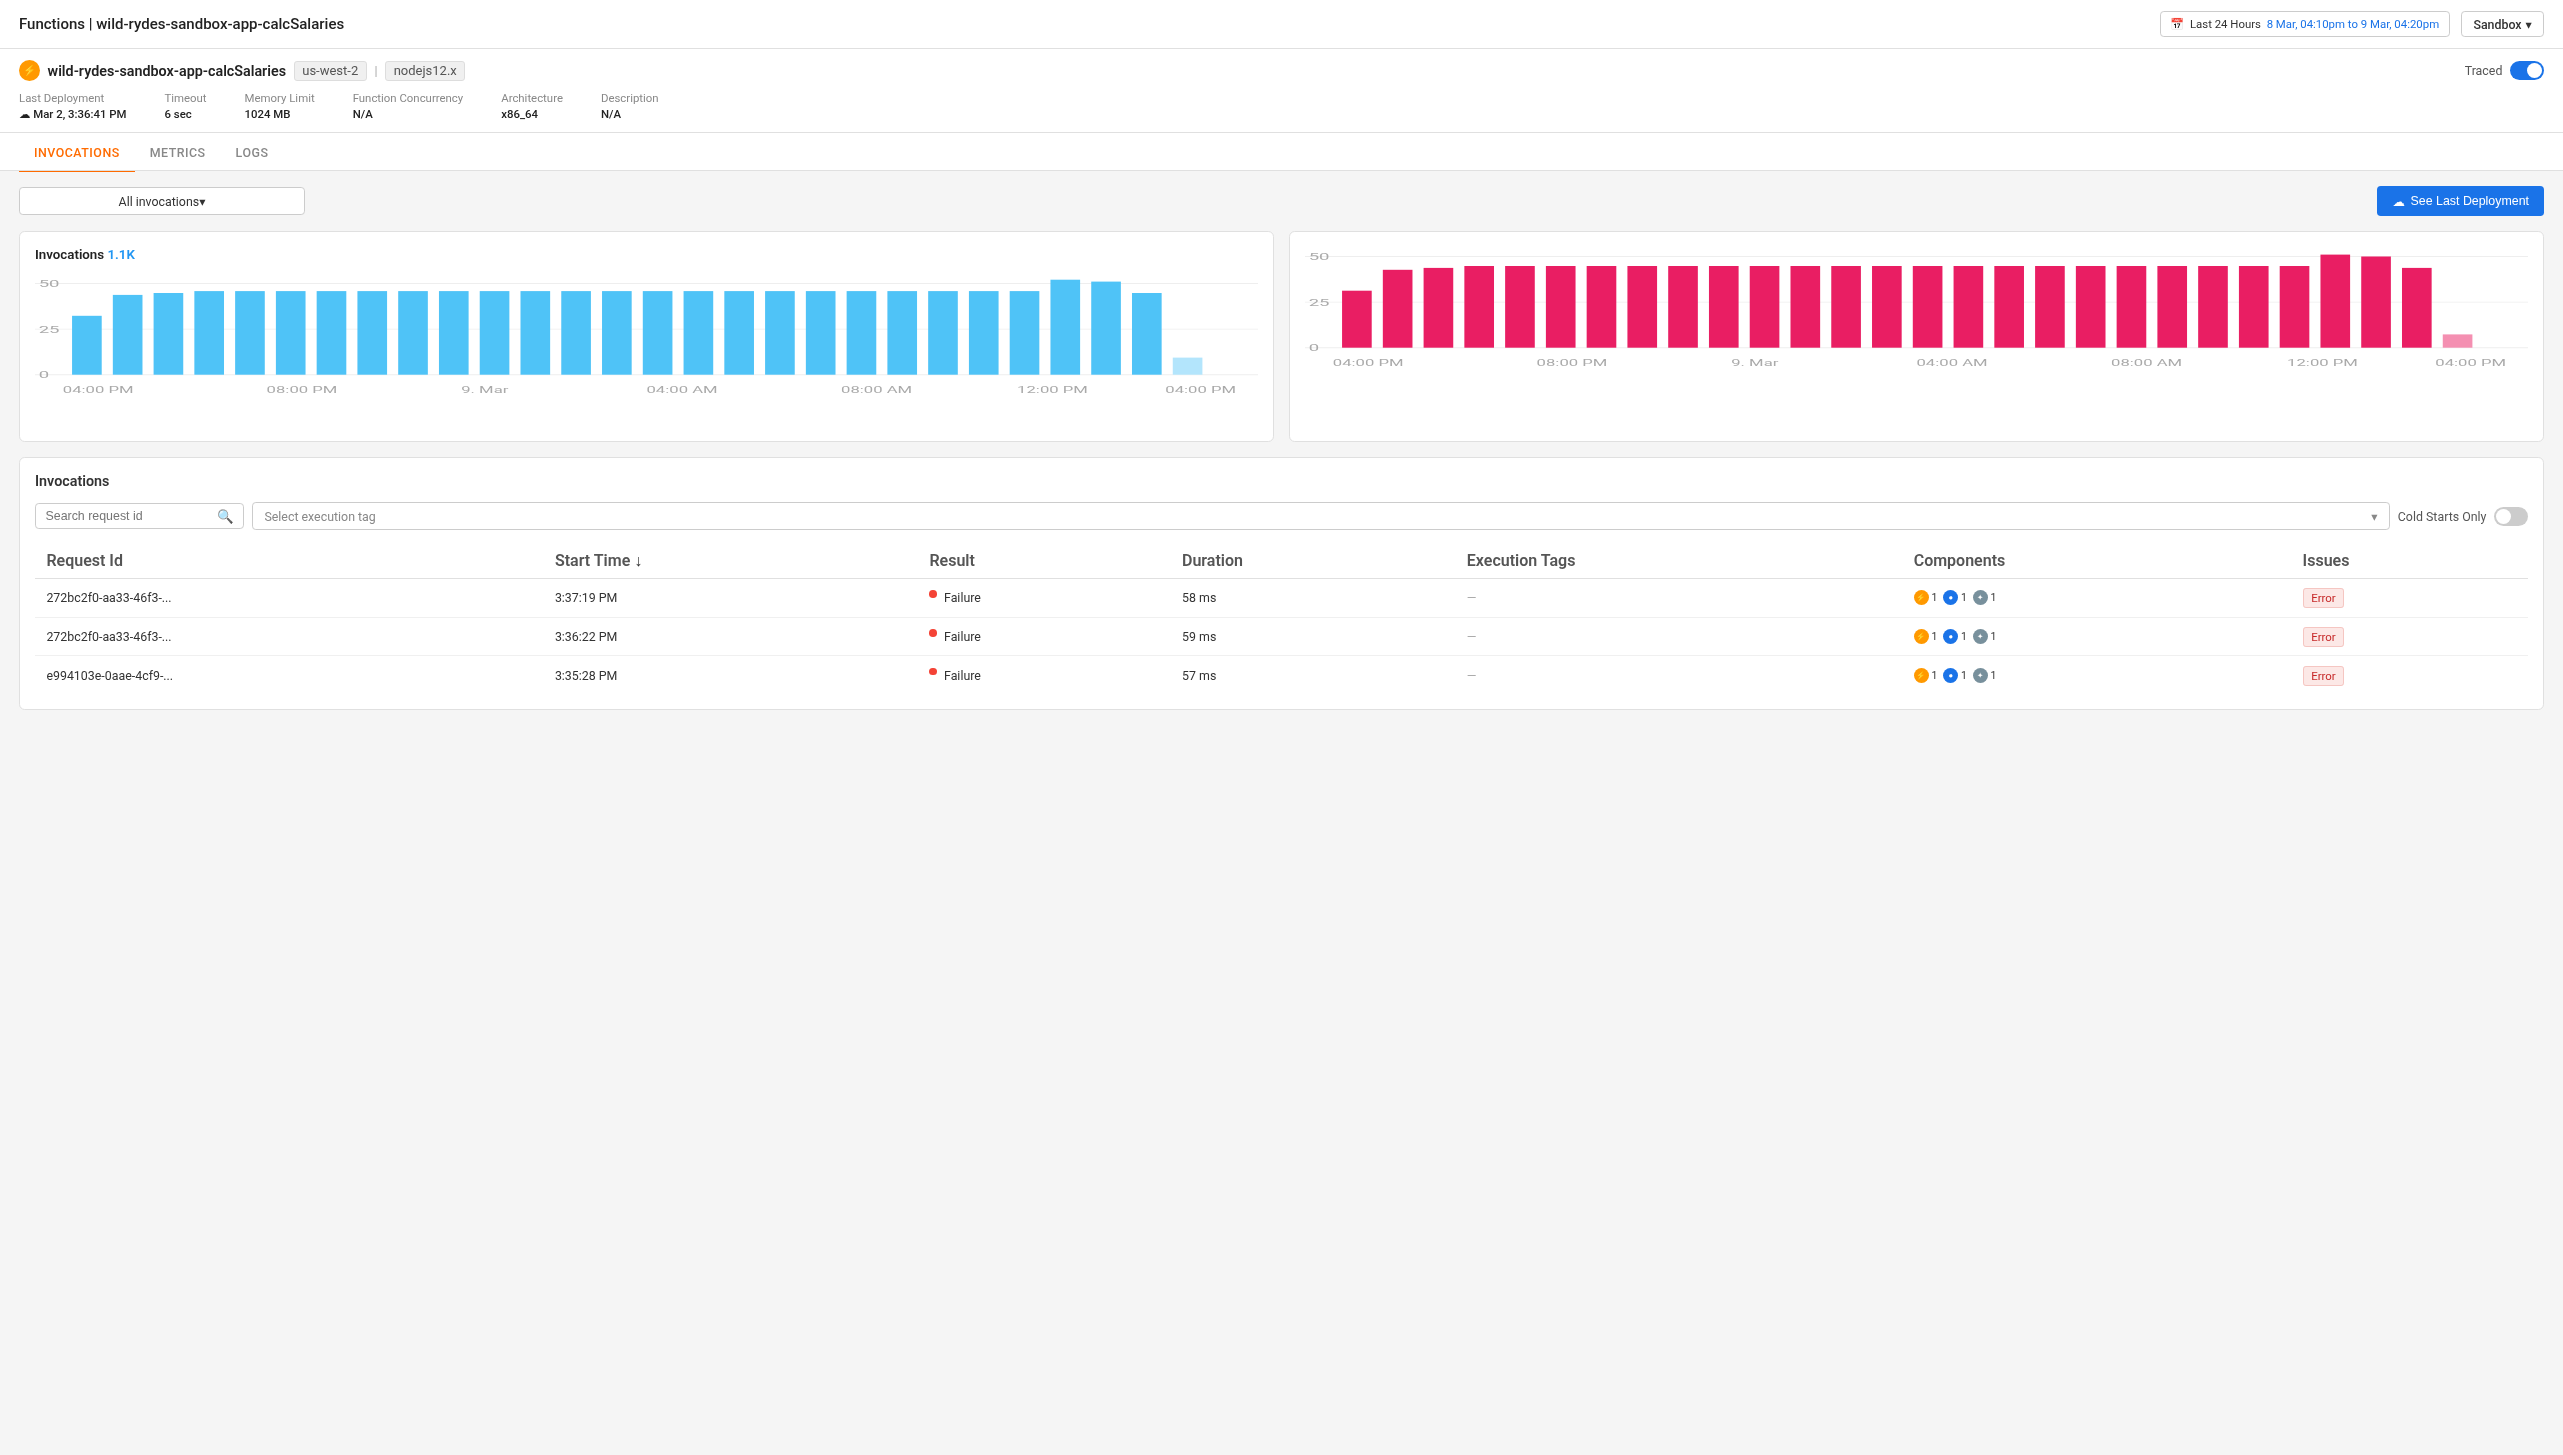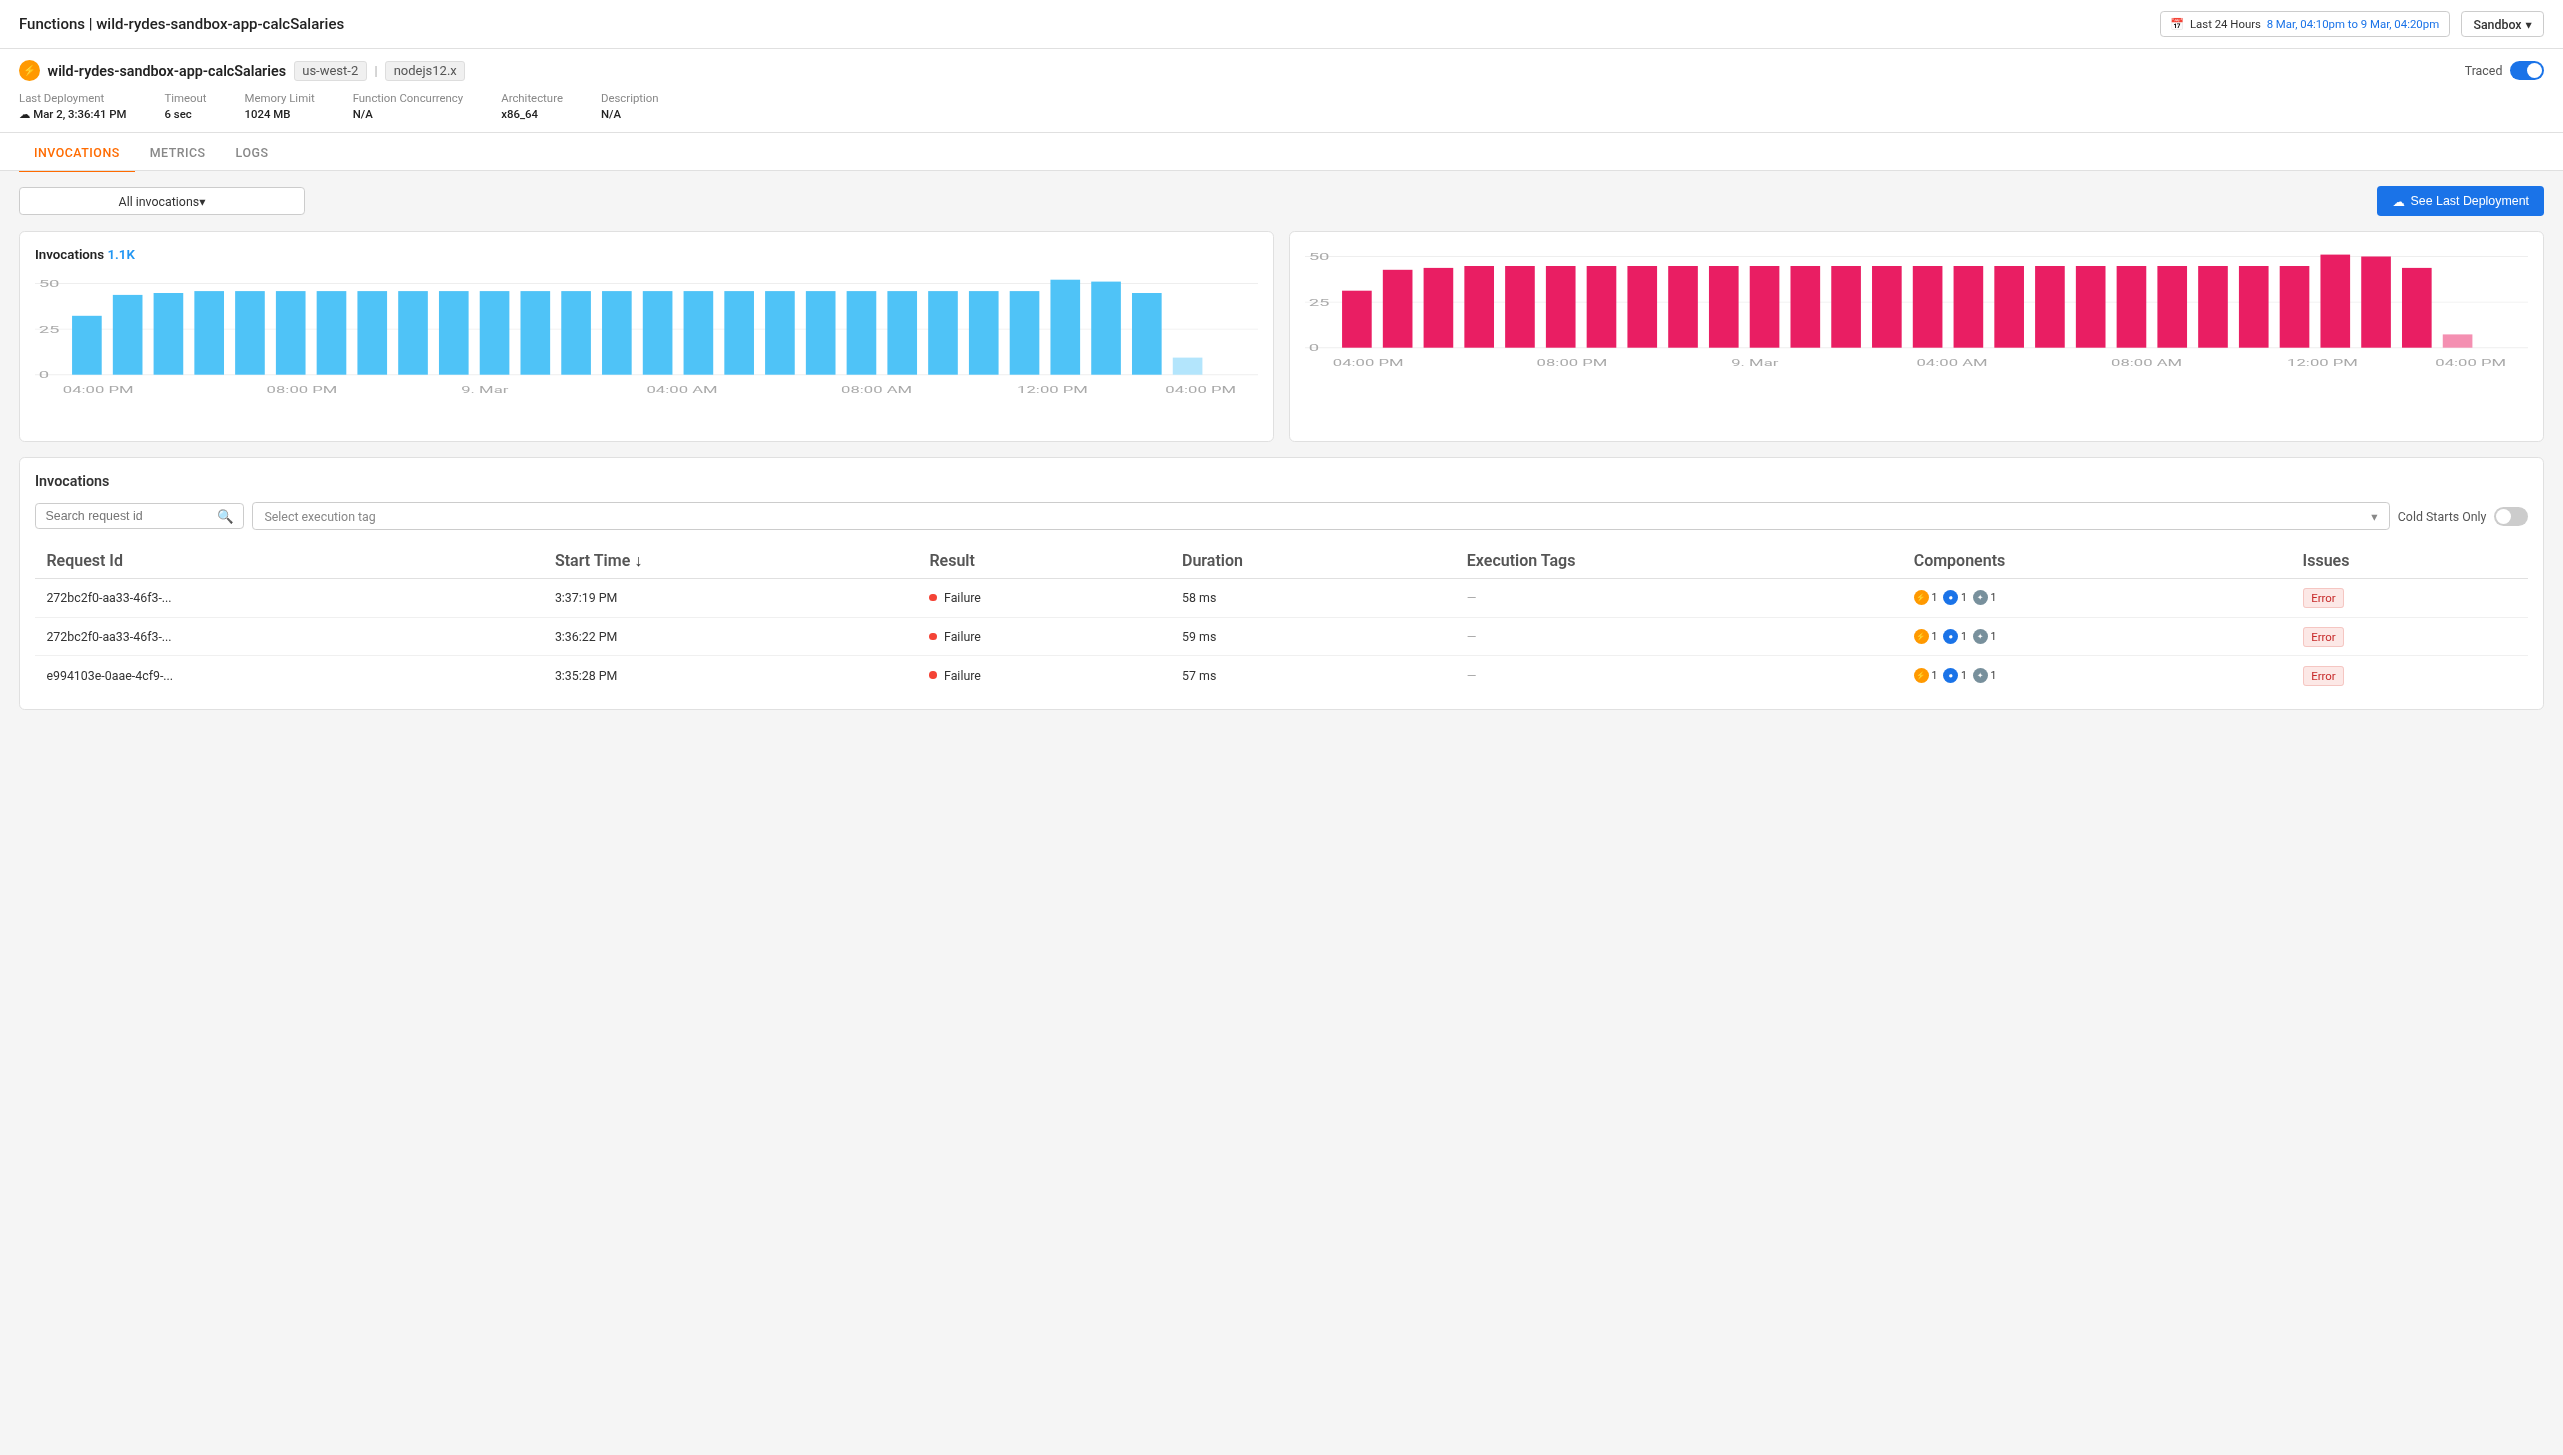--- a/index.html
+++ b/index.html
@@ -140,21 +140,21 @@
     table { width: 100%; border-collapse: collapse; }
     thead tr { border-bottom: 1px solid #e0e0e0; }
     th {
       text-align: left; font-size: 16px; font-weight: 600;
       color: #555; padding: 7.6px 11.4px; white-space: nowrap;
     }
     th .sort-arrow { color: #333; }
     td { padding: 11.4px 11.4px; font-size: 12.4px; color: #333; border-bottom: 1px solid #f0f0f0; }
     tr:last-child td { border-bottom: none; }
 
-    .result-failure { display: flex; align-items: center; gap: 7px; }
+    .result-failure { display: flex; align-items: flex-start; gap: 7px; }
     .dot-red { width: 7.6px; height: 7.6px; background: #F44336; border-radius: 50%; }
 
     .error-badge {
       background: #fce8e6; color: #c62828; border: 1px solid #f5c6c2;
       border-radius: 2.9px; padding: 1.9px 7.6px; font-size: 11.4px;
     }
 
     .components-cell { display: flex; align-items: center; gap: 5.7px; }
     .comp-icon {
       display: flex; align-items: center; gap: 2.9px; font-size: 10.5px;

